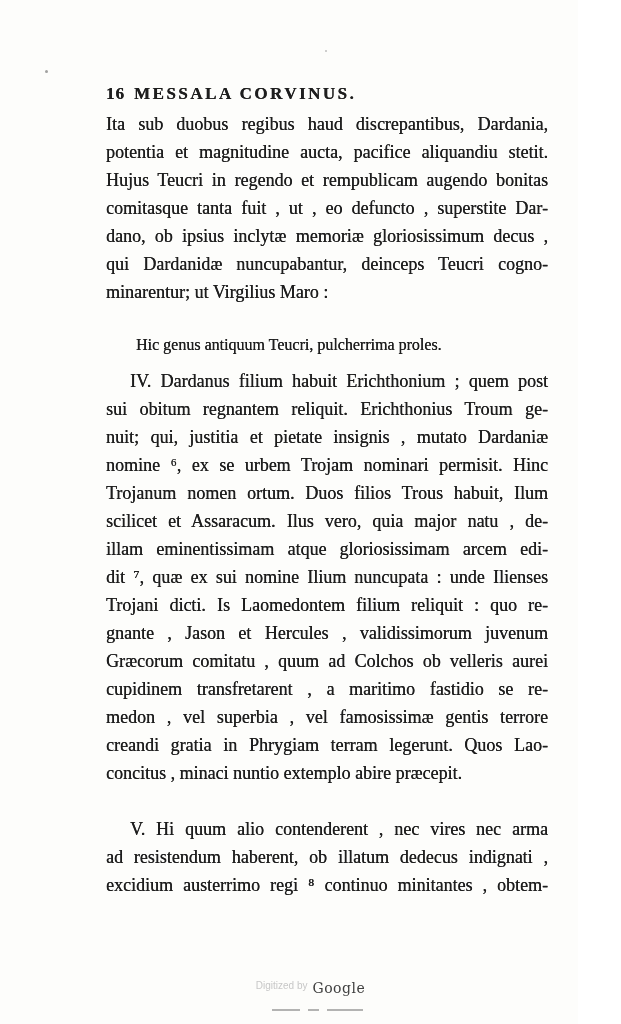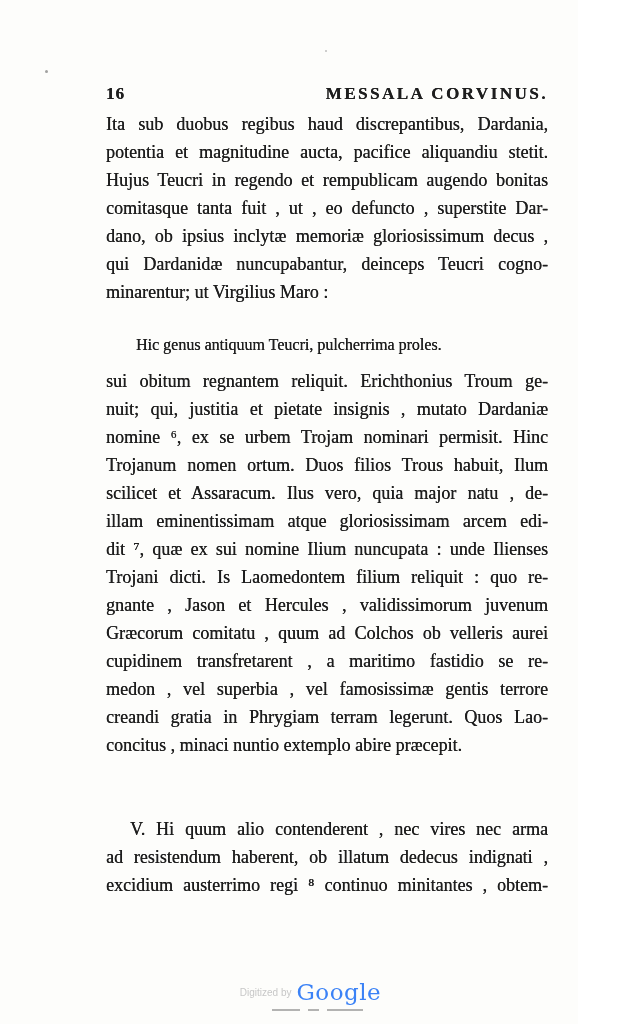--- a/index.html
+++ b/index.html
@@ -14,21 +14,21 @@
   }
   .header-row {
     position: absolute;
     top: 84px; left: 106px; width: 442px; height: 22px;
     font-size: 17px; font-weight: 700;
     text-shadow: 0.2px 0 0 currentColor;
   }
   .page-number { position: absolute; left: 0; top: 0; letter-spacing: 1px; }
   .header-title {
     position: absolute; left: 0; right: 0; top: 0;
-    text-align: right; letter-spacing: 2.5px;
+    text-align: left; letter-spacing: 2.5px;
     padding-left: 28px; 
   }
   .text-block {
     position: absolute; left: 106px; width: 442px;
     font-size: 18px;
   }
   .line {
     height: 28px; line-height: 28px;
     text-align: justify;
     text-align-last: justify;
@@ -49,21 +49,21 @@
     text-align: center; color: #c3c3c3;
     user-select: none;
   }
   .digitized-label {
     font-family: "Liberation Sans", sans-serif;
     font-size: 10px; color: #c7c7c7;
     vertical-align: 4px; margin-right: 5px;
   }
   .google-logo {
     font-family: "DejaVu Serif", serif;
-    font-size: 23px; color: #3b82f6; letter-spacing: 0.5px;
+    font-size: 14px; color: #404040; letter-spacing: 0.5px;
   }
   .scan-dashes { position: absolute; top: 1009px; left: 272px; height: 3px; }
   .dash { display: inline-block; height: 2px; background: #9a9a9a; opacity: 0.75; vertical-align: top; }
   .dash-1 { width: 28px; margin-right: 8px; }
   .dash-2 { width: 11px; margin-right: 8px; }
   .dash-3 { width: 36px; }
   .speck { position: absolute; background: #8a8a8a; border-radius: 50%; }
   .speck-1 { left: 45px; top: 70px; width: 3px; height: 3px; opacity: 0.8; }
   .speck-2 { left: 325px; top: 50px; width: 2px; height: 2px; opacity: 0.55; }
   .speck-3 { left: 596px; top: 302px; width: 2px; height: 2px; opacity: 0.5; }
@@ -84,20 +84,21 @@
       <div class="line">Hujus Teucri in regendo et rempublicam augendo bonitas</div>
       <div class="line">comitasque tanta fuit , ut , eo defuncto , superstite Dar-</div>
       <div class="line">dano, ob ipsius inclytæ memoriæ gloriosissimum decus ,</div>
       <div class="line">qui Dardanidæ nuncupabantur, deinceps Teucri cogno-</div>
       <div class="line last-left">minarentur; ut Virgilius Maro :</div>
     </div>
 
   <div class="quote">Hic genus antiquum Teucri, pulcherrima proles.</div>
 
   <div class="text-block" style="top:367px;">
+      <div class="line indent">IV.  Dardanus filium habuit Erichthonium ; quem post</div>
       <div class="line">sui obitum regnantem reliquit. Erichthonius Troum ge-</div>
       <div class="line">nuit; qui, justitia et pietate insignis , mutato Dardaniæ</div>
       <div class="line">nomine ⁶, ex se urbem Trojam nominari permisit. Hinc</div>
       <div class="line">Trojanum nomen ortum. Duos filios Trous habuit, Ilum</div>
       <div class="line">scilicet et Assaracum. Ilus vero, quia major natu , de-</div>
       <div class="line">illam eminentissimam atque gloriosissimam arcem edi-</div>
       <div class="line">dit ⁷, quæ ex sui nomine Ilium nuncupata : unde Ilienses</div>
       <div class="line">Trojani dicti. Is Laomedontem filium reliquit : quo re-</div>
       <div class="line">gnante , Jason et Hercules , validissimorum juvenum</div>
       <div class="line">Græcorum comitatu , quum ad Colchos ob velleris aurei</div>

